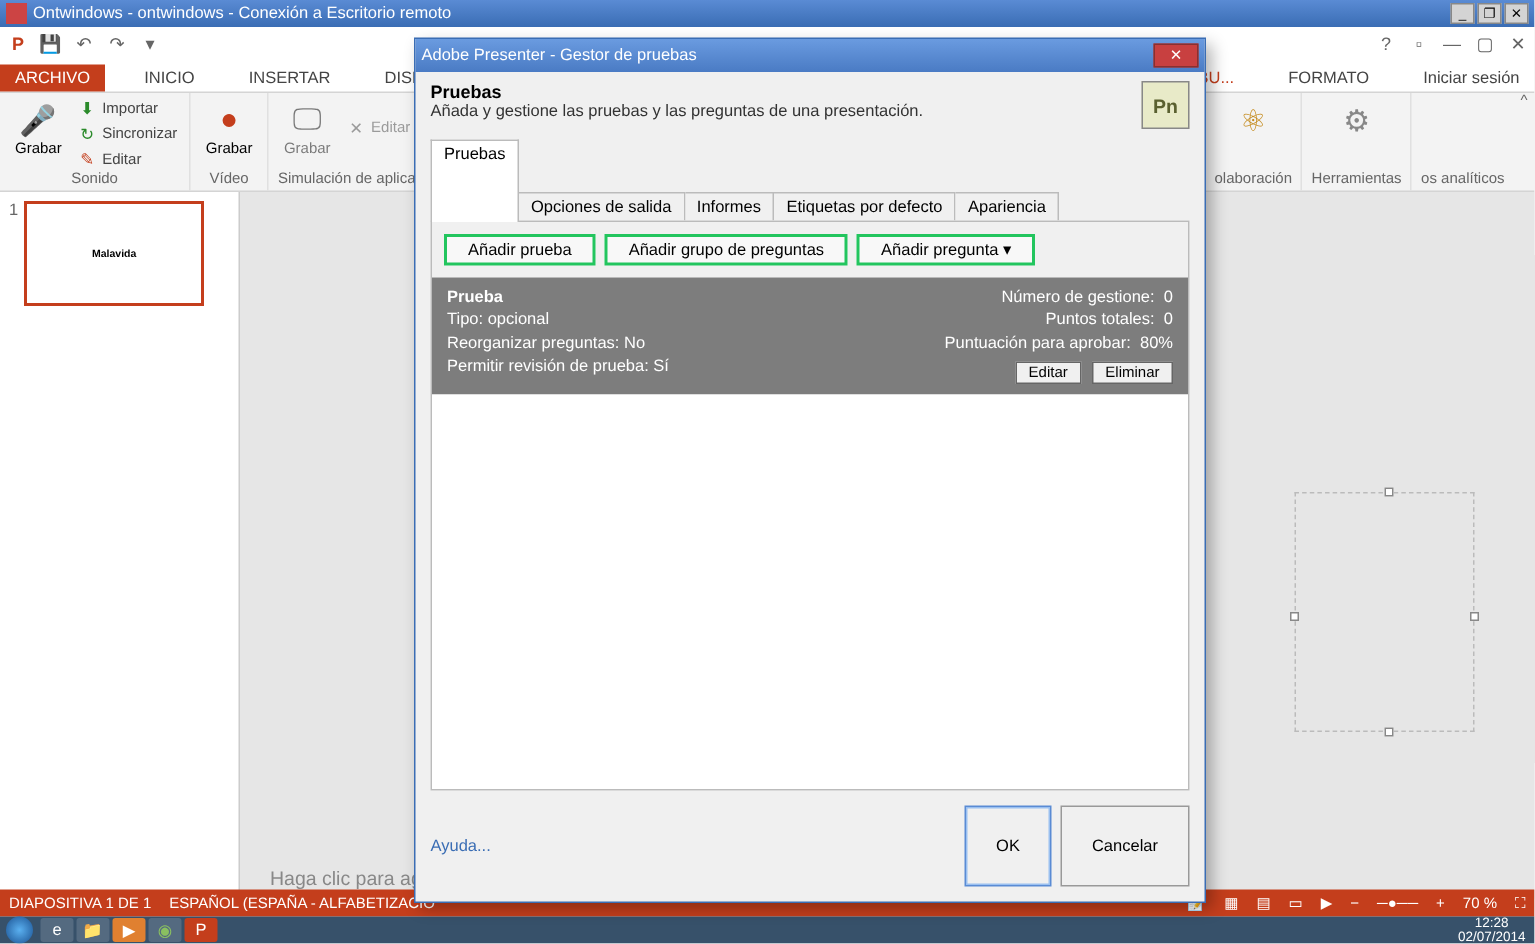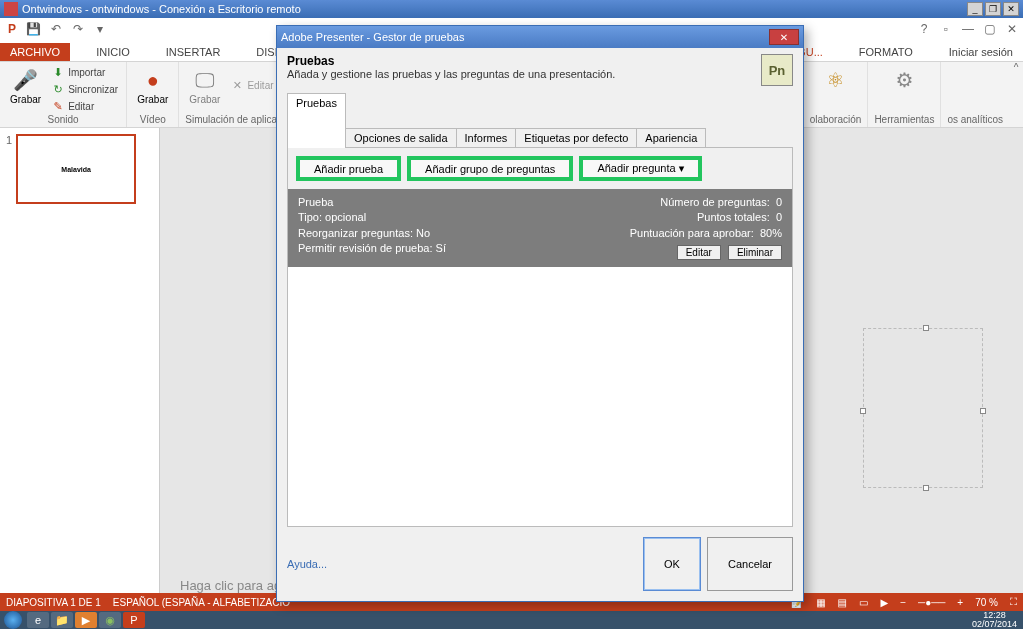--- a/index.html
+++ b/index.html
@@ -67,21 +67,21 @@
 .dlg-head .txt p { font-size: 11px; color: #333; }
 .pn-logo { margin-left: auto; width: 32px; height: 32px; border: 1px solid #888; display: flex; align-items: center; justify-content: center; font-size: 13px; font-weight: bold; color: #5a6030; background: #e8eac8; }
 
 .dlg-tabs { display: flex; padding: 0 10px; font-size: 11px; }
 .dlg-tab { padding: 3px 8px; border: 1px solid #bbb; border-bottom: none; background: #f0f0f0; cursor: pointer; }
 .dlg-tab.active { background: #fff; position: relative; top: 1px; }
 .dlg-tab + .dlg-tab { border-left: none; margin-top: 36px; }
 
 .dlg-body { margin: 0 10px; border: 1px solid #bbb; background: #fff; flex: 1; display: flex; flex-direction: column; }
 .dlg-toolbar { padding: 8px; display: flex; gap: 6px; background: #f0f0f0; }
-.dlg-toolbar button { font-size: 11px; padding: 2px 14px; background: #f8f8f8; border: 4px solid #22c55e; cursor: pointer; }
+.dlg-toolbar button { font-size: 11px; padding: 2px 14px; background: #f8f8f8; border: 2px solid #22c55e; cursor: pointer; }
 .dlg-toolbar .dd::after { content: " ▾"; }
 
 .quiz-block { background: #7d7d7d; color: #fff; padding: 6px 10px; font-size: 11px; display: flex; justify-content: space-between; }
 .quiz-left div, .quiz-right div { line-height: 1.4; }
 .quiz-right { text-align: right; }
 .quiz-btns { margin-top: 4px; }
 .quiz-btns button { font-size: 10px; padding: 1px 8px; background: #f0f0f0; border: 1px solid #666; color: #000; cursor: pointer; margin-left: 4px; }
 
 .dlg-foot { padding: 10px; display: flex; align-items: center; font-size: 11px; }
 .dlg-foot .help { color: #3a6db4; cursor: pointer; }
@@ -265,27 +265,27 @@
     <div class="dlg-tab">Apariencia</div>
   </div>
   <div class="dlg-body">
     <div class="dlg-toolbar">
       <button>Añadir prueba</button>
       <button>Añadir grupo de preguntas</button>
       <button class="dd">Añadir pregunta</button>
     </div>
     <div class="quiz-block">
       <div class="quiz-left">
-        <div style="font-weight:normal">Prueba</div>
+        <div style="font-weight:bold">Prueba</div>
         <div><span>Tipo:</span> <span>opcional</span></div>
         <div><span>Reorganizar preguntas:</span> <span>No</span></div>
         <div><span>Permitir revisión de prueba:</span> <span>Sí</span></div>
       </div>
       <div class="quiz-right">
-        <div><span>Número de preguntas:</span>&nbsp;&nbsp;<span>0</span></div>
+        <div><span>Número de gestione:</span>&nbsp;&nbsp;<span>0</span></div>
         <div><span>Puntos totales:</span>&nbsp;&nbsp;<span>0</span></div>
         <div><span>Puntuación para aprobar:</span>&nbsp;&nbsp;<span>80%</span></div>
         <div class="quiz-btns">
           <button>Editar</button>
           <button>Eliminar</button>
         </div>
       </div>
     </div>
     <div style="flex:1;background:#fff"></div>
   </div>

